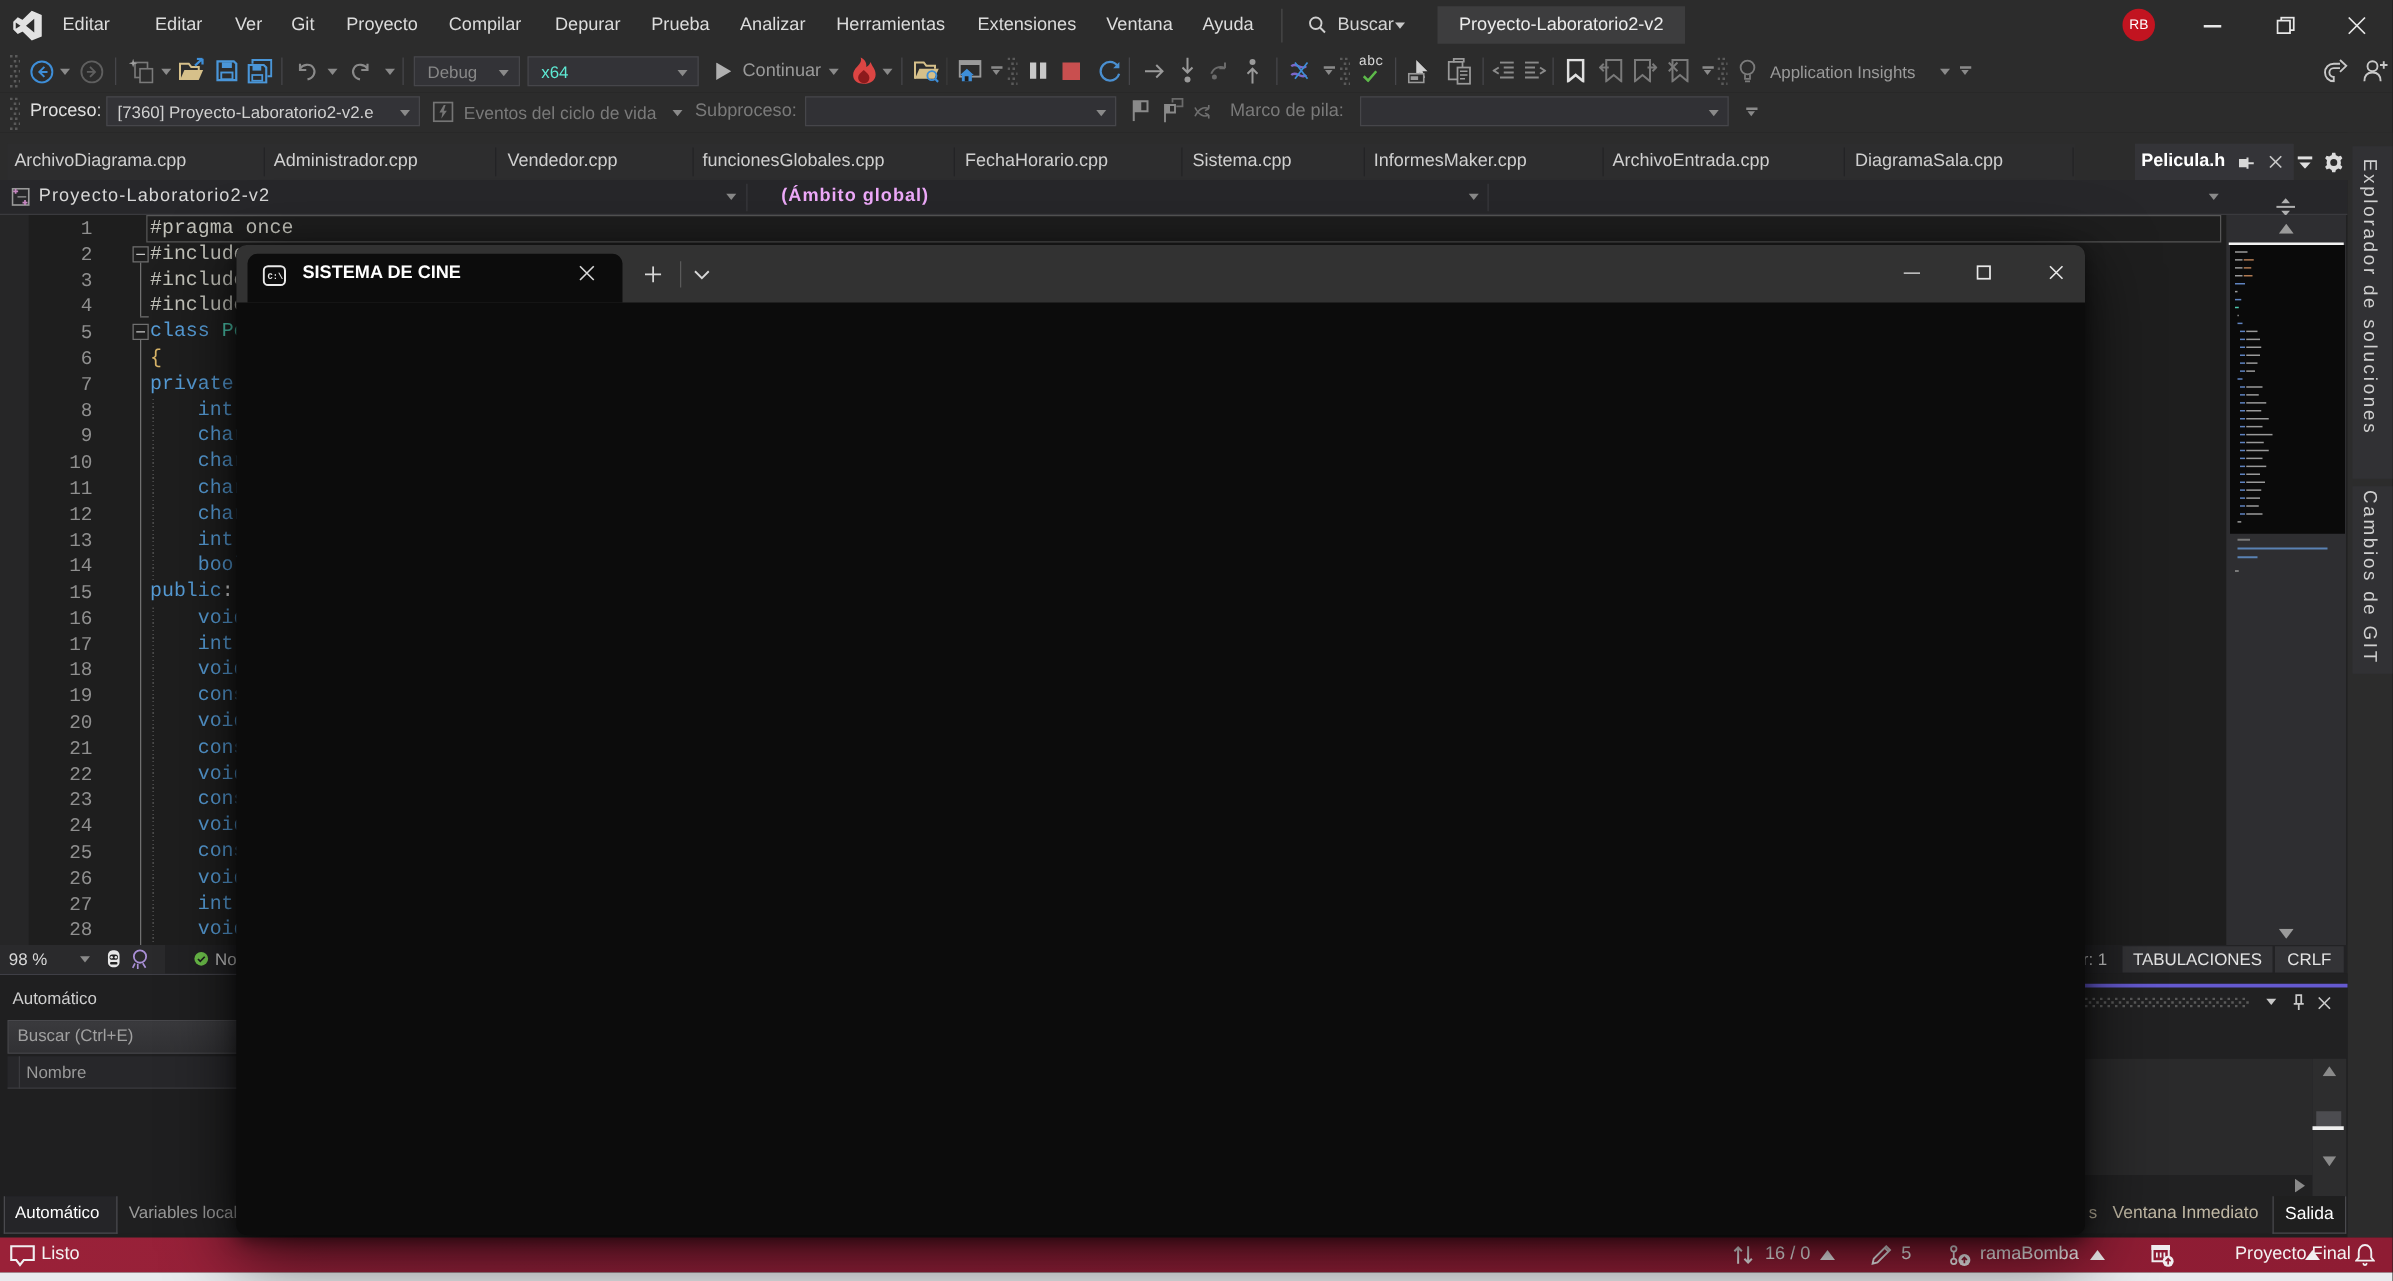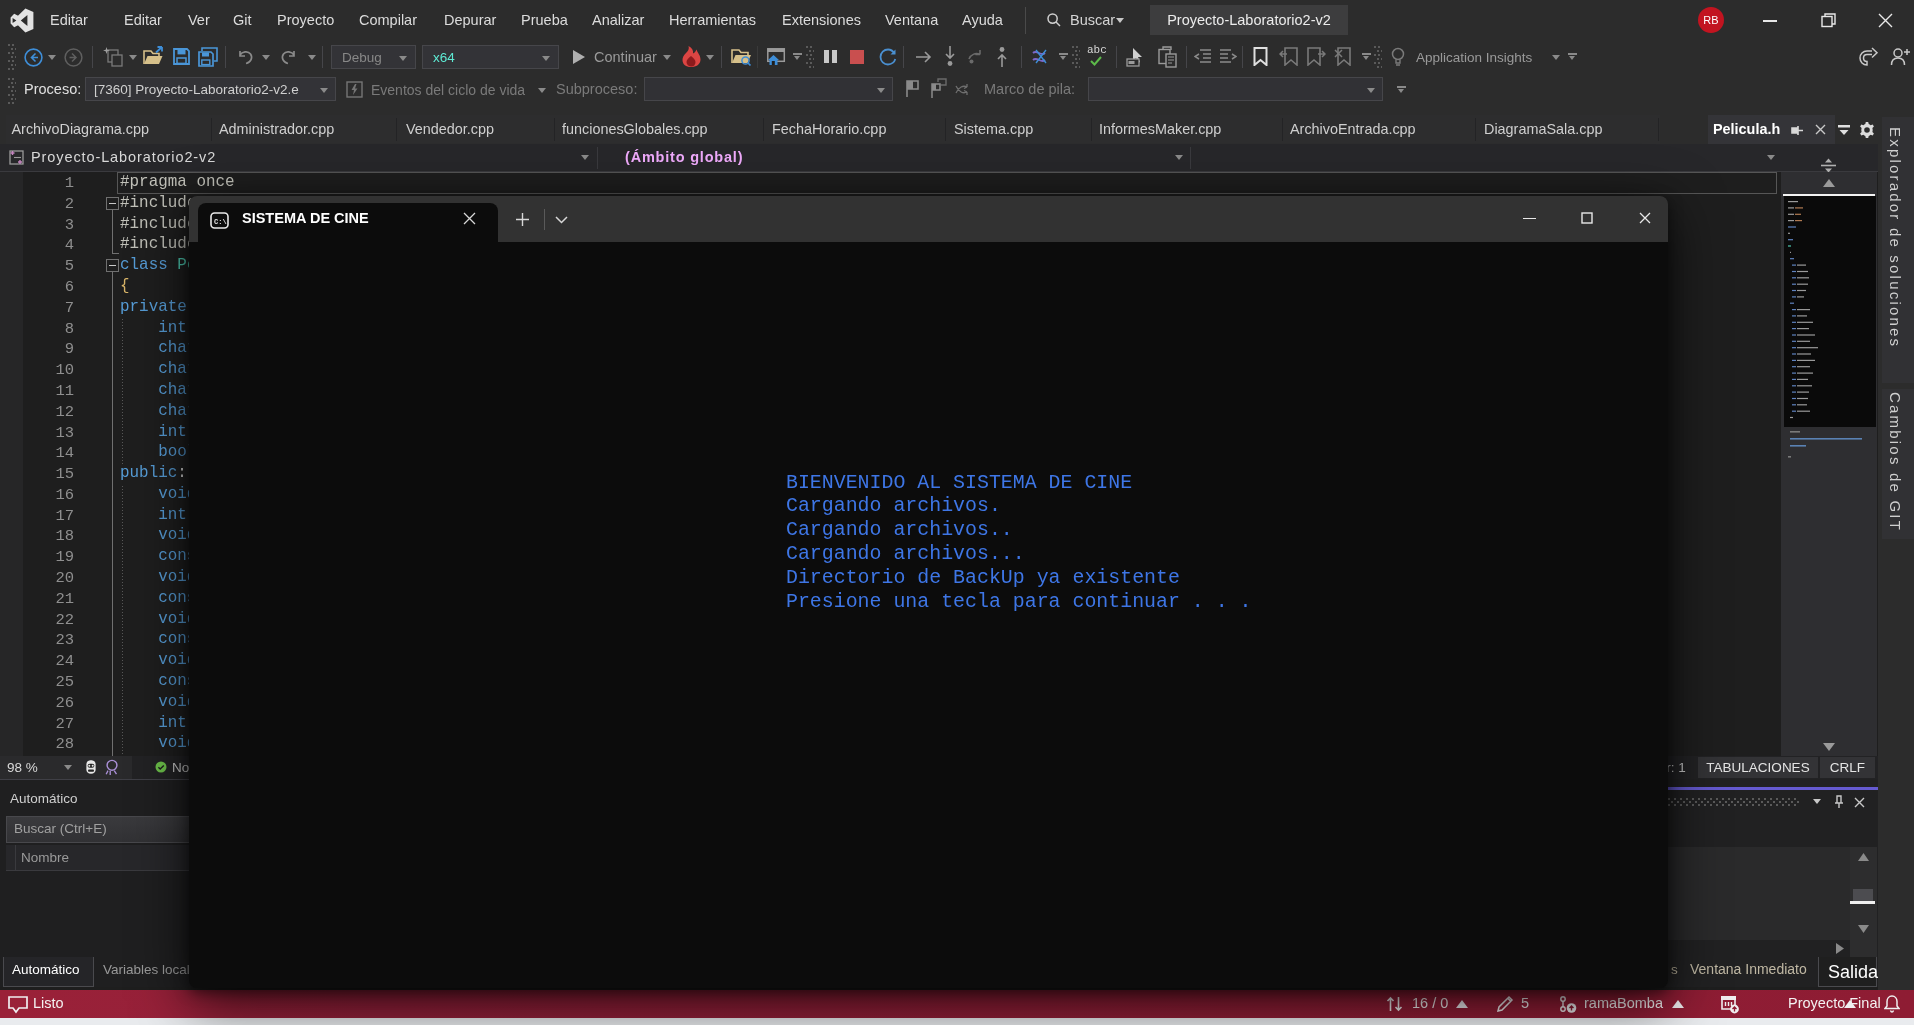--- a/index.html
+++ b/index.html
@@ -669,21 +669,21 @@
 <div class="abs" style="left:1850px;top:901px;width:25px;height:2.5px;background:#f0f0f0;"></div>
 <svg class="abs" style="left:1858px;top:925px;" width="11" height="8" viewBox="0 0 11 8">
           <path d="M5.5 8 L11 0 L0 0 Z" fill="#8a8a8a"></path>
         </svg>
 <svg class="abs" style="left:1836px;top:943px;" width="8" height="11" viewBox="0 0 8 11">
           <path d="M0 0 L8 5.5 L0 11 Z" fill="#8a8a8a"></path>
         </svg>
 <div class="abs" style="left:1671px;top:962px;font-size:13.5px;color:#b9b09a;">s</div>
 <div class="abs" style="left:1690px;top:961px;font-size:14px;color:#c0b8a4;">Ventana Inmediato</div>
 <div class="abs" style="left:1818px;top:957px;width:59px;height:30px;background:#1f1f1f;border:1px solid #4a4a4e;border-top:none;"></div>
-<div class="abs" style="left:1828px;top:962px;font-size:18px;color:#ffffff;">Salida</div>
+<div class="abs" style="left:1828px;top:962px;font-size:14px;color:#ffffff;">Salida</div>
 
 <div class="abs" style="left:0;top:990px;width:1914px;height:28px;background:linear-gradient(90deg,#9a2138 0%,#93203a 20%,#8e1c33 100%);"></div>
 <svg class="abs" style="left:8px;top:996px;" width="20" height="18" viewBox="0 0 20 18">
 <path d="M1 1 L19 1 L19 12 L11 12 L8 16 L5 12 L1 12 Z" fill="none" stroke="#f0eef0" stroke-width="1.7"></path>
         </svg>
 <div class="abs" style="left:33px;top:995px;font-size:14.5px;color:#f4f2f2;">Listo</div>
 <svg class="abs" style="left:1386px;top:996px;" width="17" height="16" viewBox="0 0 17 16">
 <path d="M4.5 15 L4.5 2 M1.5 5 L4.5 2 L7.5 5 M12.5 1 L12.5 14 M9.5 11 L12.5 14 L15.5 11" fill="none" stroke="#f0eef0" stroke-width="1.6"></path>
         </svg>
 <div class="abs" style="left:1412px;top:995px;font-size:14.5px;color:#f4f2f2;">16 / 0</div>
@@ -740,19 +740,13 @@
  <svg style="position:absolute;left:366px;top:20px;" width="13" height="8" viewBox="0 0 13 8">
  <path d="M1 1 L6.5 6.5 L12 1" fill="none" stroke="#d8d8d8" stroke-width="1.5"></path>
           </svg>
  <div style="position:absolute;left:1334px;top:21.5px;width:13px;height:1.5px;background:#e8e8e8;"></div>
  <svg style="position:absolute;left:1392px;top:16px;" width="12" height="12" viewBox="0 0 12 12">
  <rect x="1" y="1" width="10" height="10" fill="none" stroke="#e8e8e8" stroke-width="1.4"></rect>
           </svg>
  <svg style="position:absolute;left:1450px;top:16px;" width="12" height="12" viewBox="0 0 12 12">
  <path d="M1 1 L11 11 M11 1 L1 11" stroke="#e8e8e8" stroke-width="1.3"></path>
           </svg>
- <div class="mono" style="position:absolute;left:597px;top:274.5px;font-size:19.9px;line-height:23.9px;color:#3e76e6;white-space:pre;">BIENVENIDO AL SISTEMA DE CINE
-Cargando archivos.
-Cargando archivos..
-Cargando archivos...
-Directorio de BackUp ya existente
-Presione una tecla para continuar . . .</div>
 </div>
 </circle></rect></div>
 </body></html>

